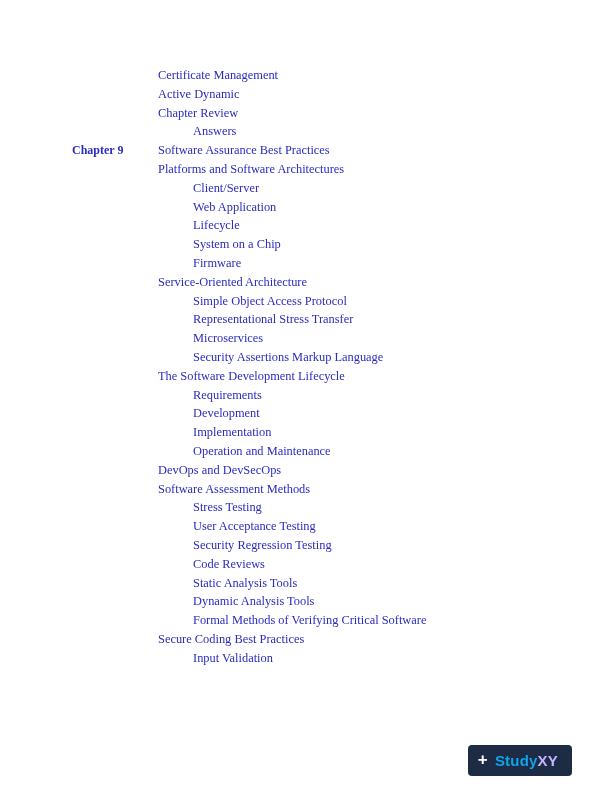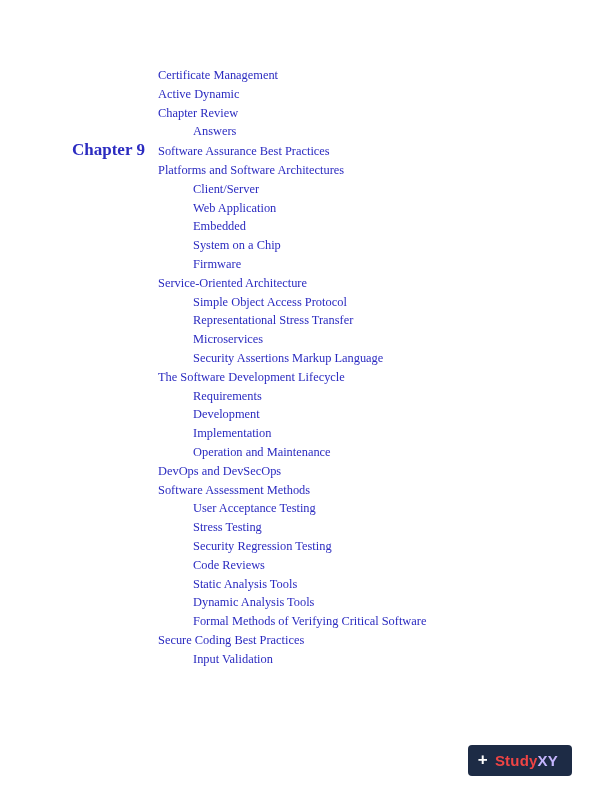--- a/index.html
+++ b/index.html
@@ -32,21 +32,21 @@
     min-height: 18.8px;
     line-height: 18.8px;
   }
   .chap-col {
     width: 158px;
     flex: 0 0 158px;
     text-align: left;
     padding-left: 72px;
     box-sizing: border-box;
     font-weight: bold;
-    font-size: 17px;
+    font-size: 12px;
     color: #2b2bc0;
     white-space: nowrap;
   }
   .entry {
     font-size: 12.4px;
     color: #2b2bc0;
     white-space: nowrap;
   }
   .lvl0 { padding-left: 0px; }
   .lvl1 { padding-left: 35px; }
@@ -68,21 +68,21 @@
     letter-spacing: 0.2px;
   }
   .watermark .plus {
     font-size: 17px;
     font-weight: bold;
     line-height: 1;
     color: #ffffff;
     display: inline-block;
     transform: translateY(-1px);
   }
-  .wm-study { color: #ef4444; }
+  .wm-study { color: #0ea5e9; }
   .wm-xy { color: #c4b5fd; }
 </style>
 </head>
 <body>
 
 <div class="page">
   <div class="toc" id="toc">
       <div class="row">
         <div class="chap-col"></div>
         <div class="entry lvl0">Certificate Management</div>
@@ -110,21 +110,21 @@
       <div class="row">
         <div class="chap-col"></div>
         <div class="entry lvl1">Client/Server</div>
       </div>
       <div class="row">
         <div class="chap-col"></div>
         <div class="entry lvl1">Web Application</div>
       </div>
       <div class="row">
         <div class="chap-col"></div>
-        <div class="entry lvl1">Embedded</div>
+        <div class="entry lvl1">Lifecycle</div>
       </div>
       <div class="row">
         <div class="chap-col"></div>
         <div class="entry lvl1">System on a Chip</div>
       </div>
       <div class="row">
         <div class="chap-col"></div>
         <div class="entry lvl1">Firmware</div>
       </div>
       <div class="row">
@@ -170,25 +170,25 @@
       <div class="row">
         <div class="chap-col"></div>
         <div class="entry lvl0">DevOps and DevSecOps</div>
       </div>
       <div class="row">
         <div class="chap-col"></div>
         <div class="entry lvl0">Software Assessment Methods</div>
       </div>
       <div class="row">
         <div class="chap-col"></div>
+        <div class="entry lvl1">Stress Testing</div>
+      </div>
+      <div class="row">
+        <div class="chap-col"></div>
         <div class="entry lvl1">User Acceptance Testing</div>
-      </div>
-      <div class="row">
-        <div class="chap-col"></div>
-        <div class="entry lvl1">Stress Testing</div>
       </div>
       <div class="row">
         <div class="chap-col"></div>
         <div class="entry lvl1">Security Regression Testing</div>
       </div>
       <div class="row">
         <div class="chap-col"></div>
         <div class="entry lvl1">Code Reviews</div>
       </div>
       <div class="row">

